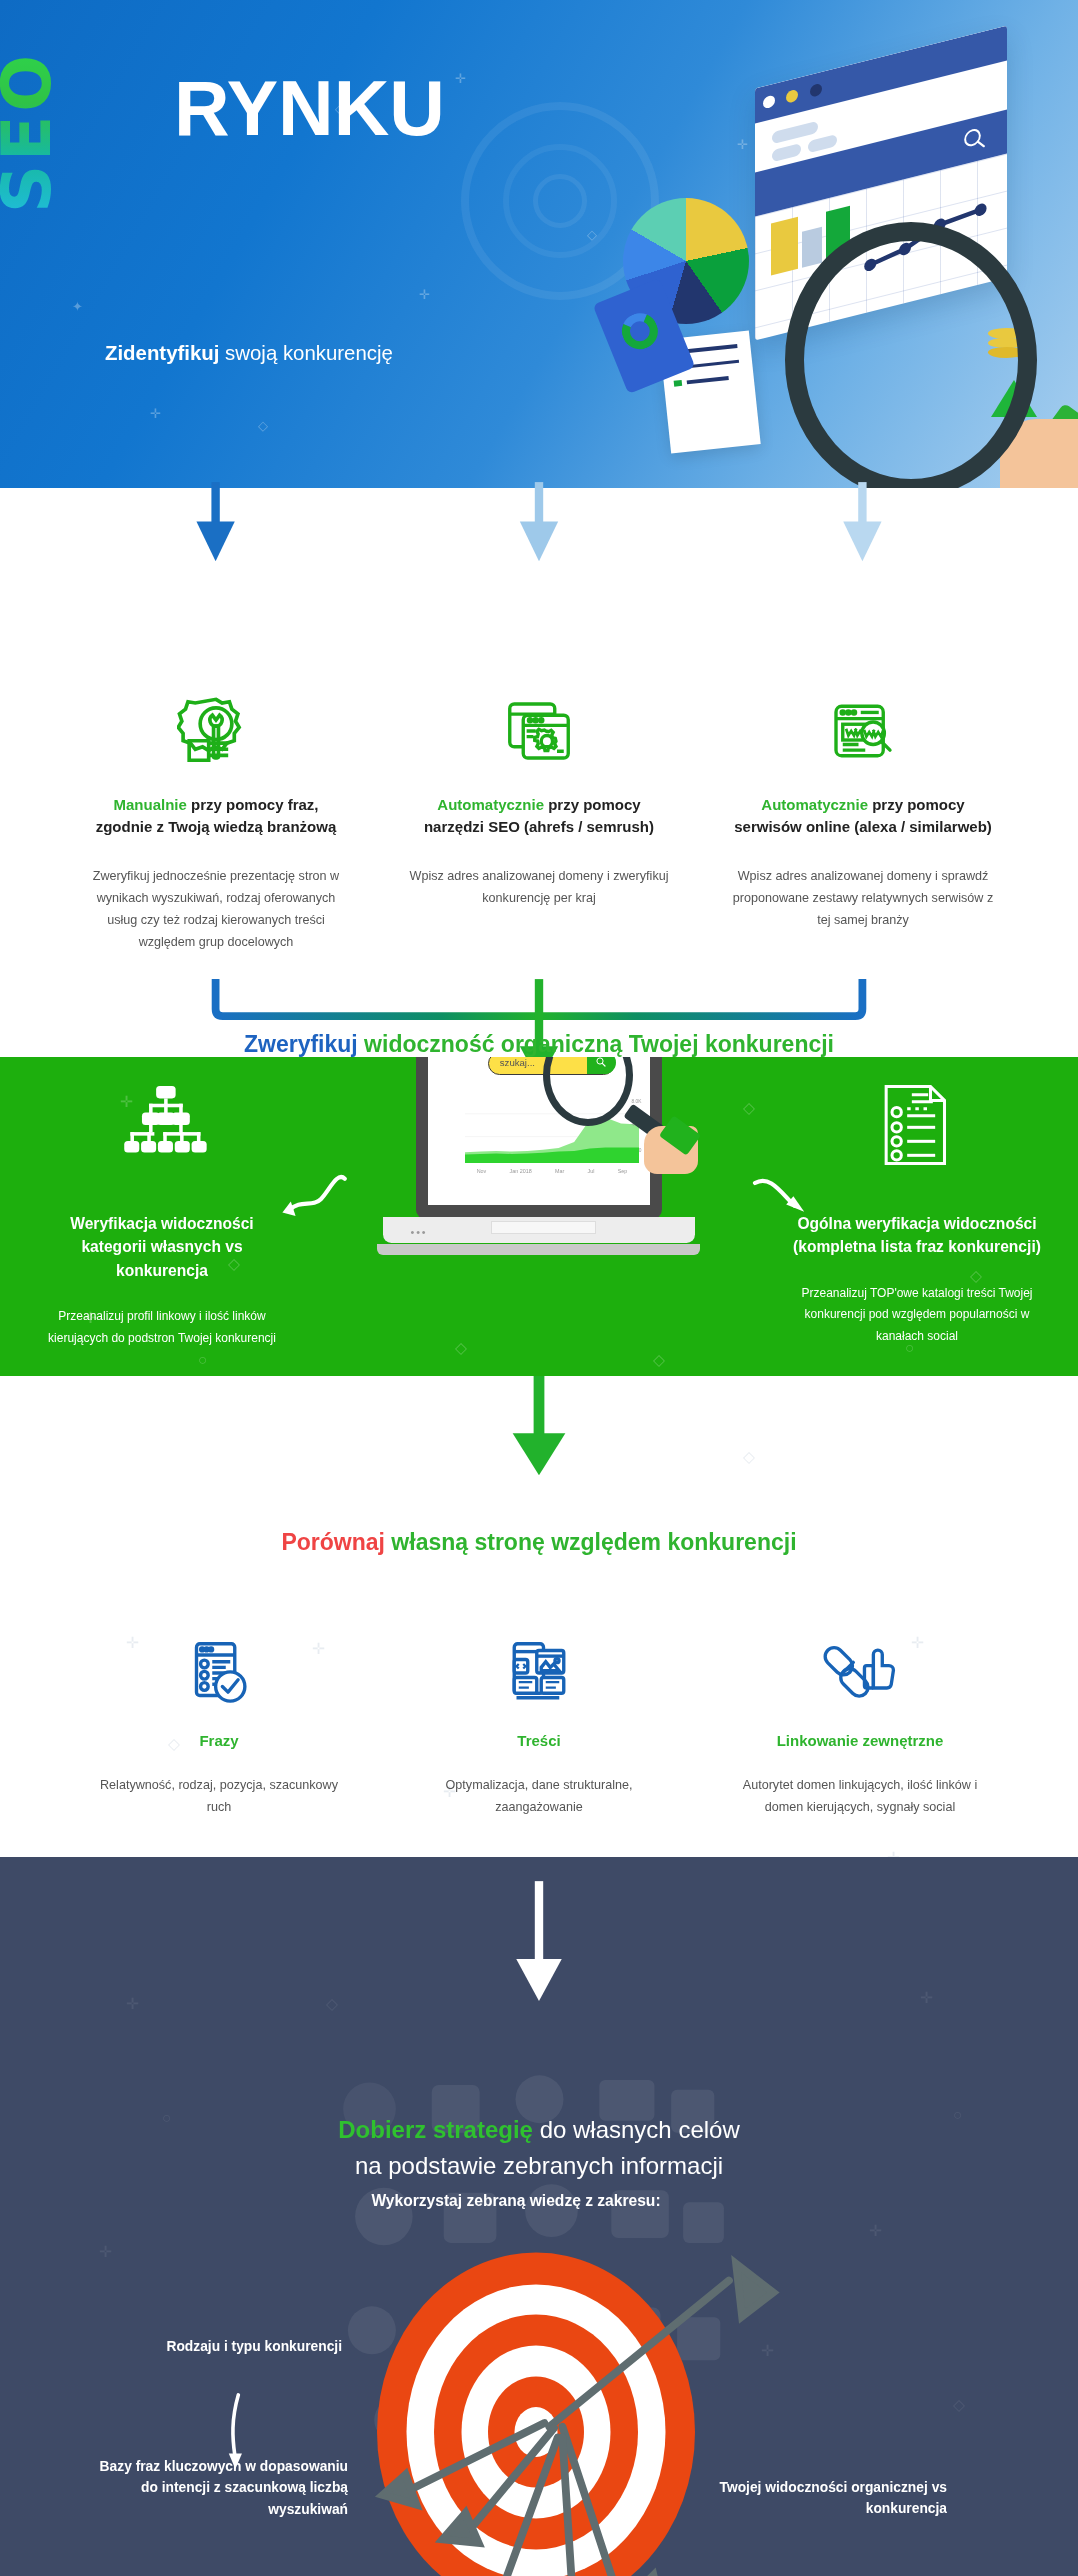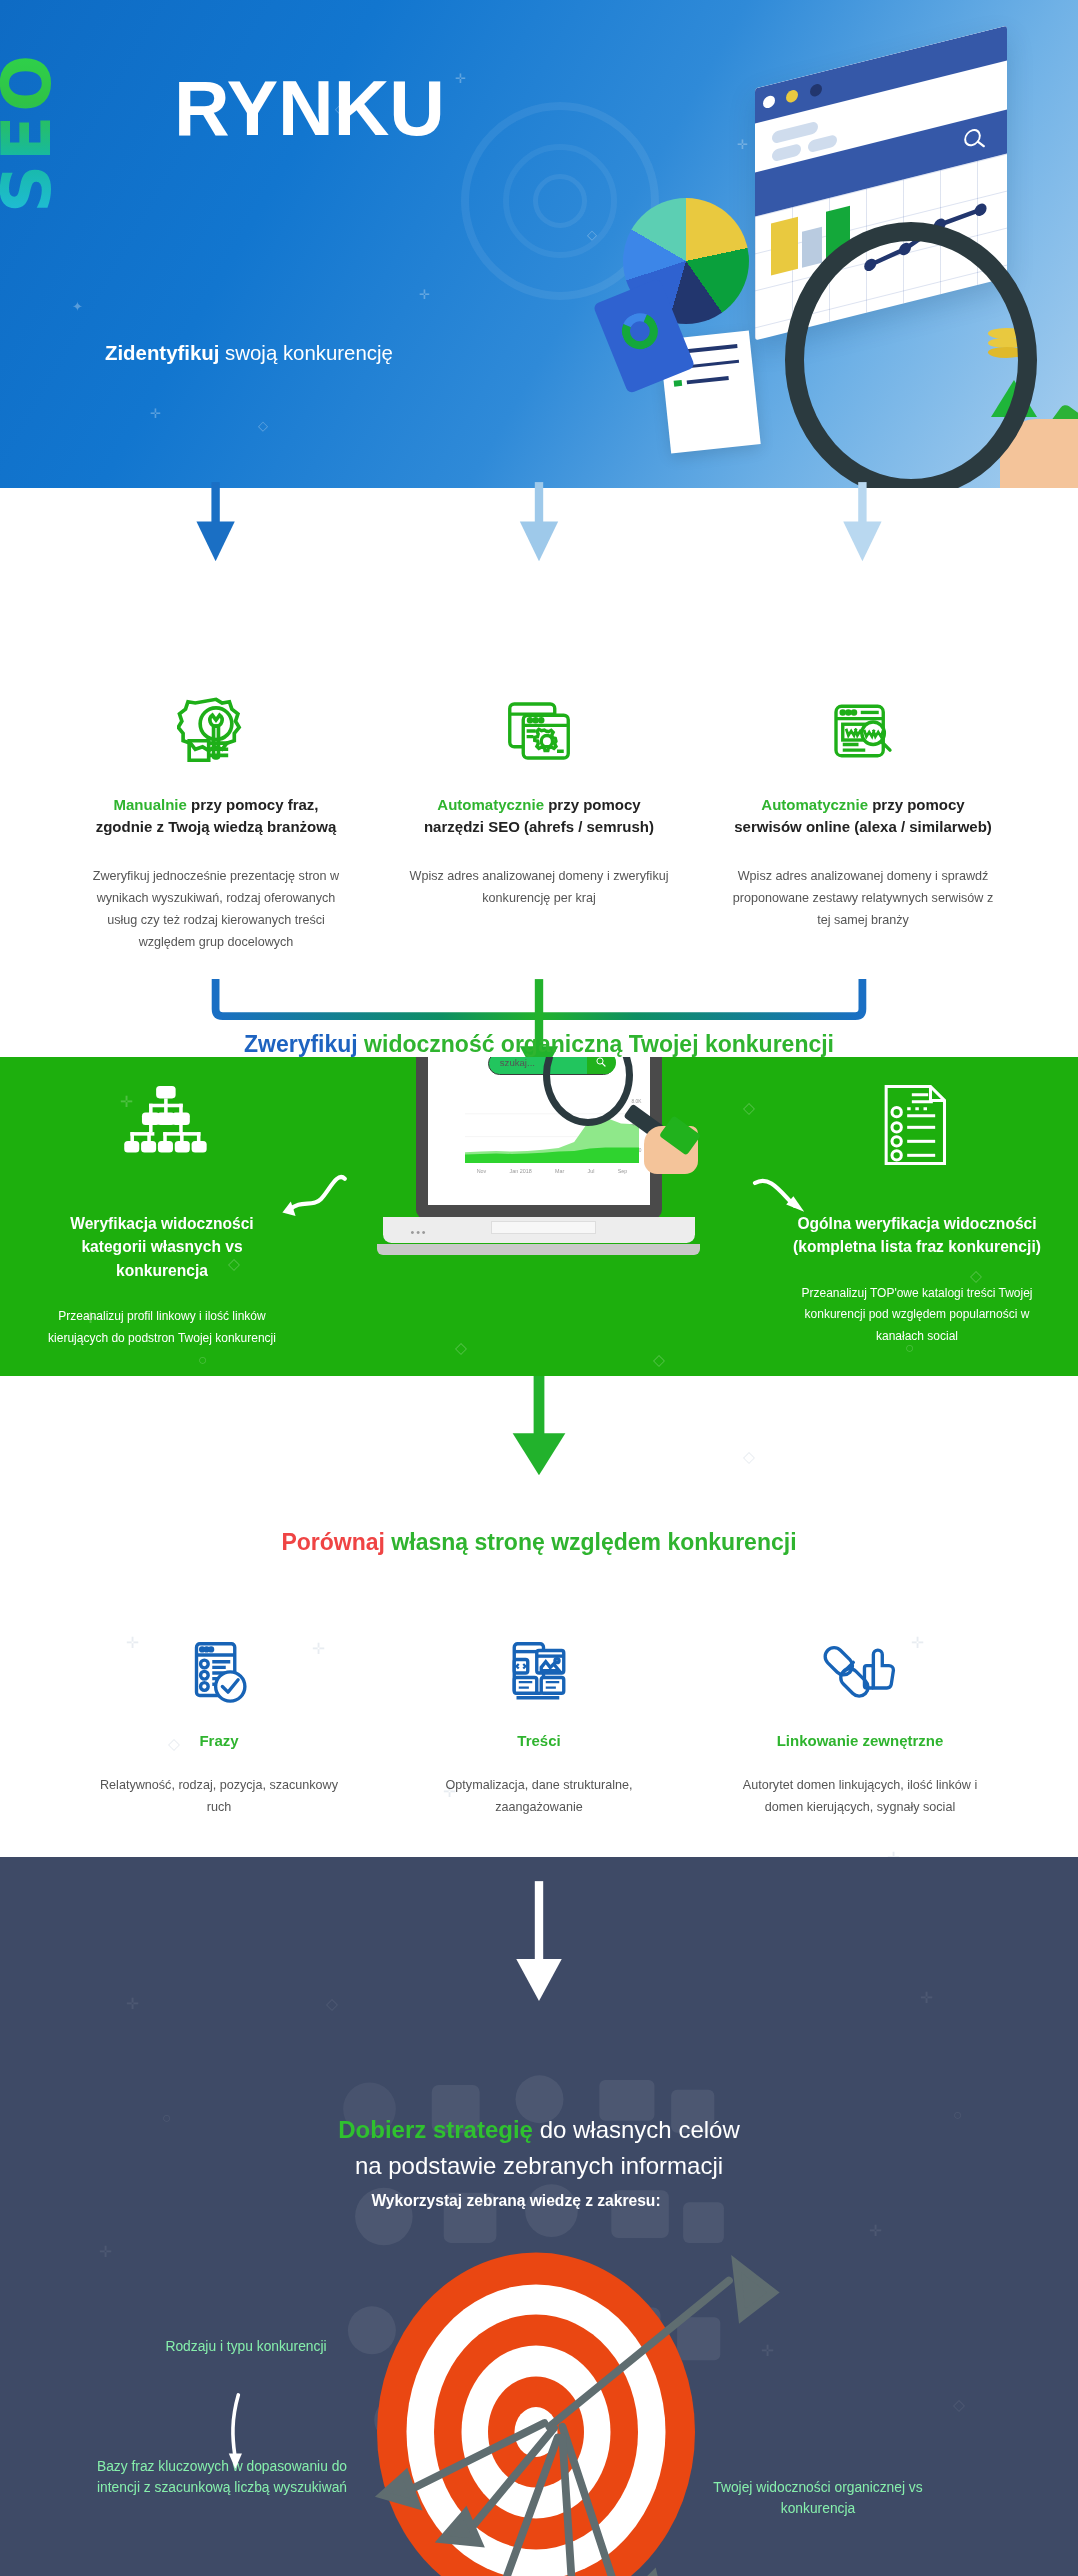--- a/index.html
+++ b/index.html
@@ -109,21 +109,21 @@
   .gside p { font-size: 12px; line-height: 1.8; margin-top: 24px; font-weight: 400; }
 
   .laptop { position: absolute; left: 383px; top: -90px; width: 312px; height: 318px; }
   .lid { position: absolute; left: 33px; top: 0; width: 246px; height: 252px; background:#4a4a4a; border-radius: 9.6px; }
   .screen { position: absolute; left: 12px; top: 21.6px; width: 222px; height: 216px; background:#fff; }
   .base { position: absolute; left: 0; top: 250px; width: 312px; height: 26px; background:#ededed; border-radius: 0 0 8.4px 8.4px; }
   .base2 { position: absolute; left: -6px; top: 277px; width: 323px; height: 10.8px; background:#c9c9c9; border-radius: 0 0 6px 6px; }
   .trackpad { position: absolute; left: 108px; top: 254px; width: 105px; height: 13px; background:#f7f7f7; border:0.6px solid #ddd; }
   .basedots { position: absolute; left: 27.6px; top: 259px; color:#9a9a9a; font-size: 10.8px; letter-spacing: 1.8px; }
   .searchbar { position: absolute; left: 60px; top: 63px; width: 127px; height: 23px;
-      border: 1.8px solid #3b3b3b; border-radius: 12px; background:#22c55e; }
+      border: 1.8px solid #3b3b3b; border-radius: 12px; background:#fde047; }
   .searchbar .ph { position:absolute; left: 10.8px; top: 4.8px; font-size: 9.6px; color:#555; }
   .searchbtn { position: absolute; right: -1.8px; top: -1.8px; width: 29px; height: 23px; background:#21b21d;
       border-radius: 0 12px 12px 0; display:flex; align-items:center; justify-content:center; }
   .chartbox { position: absolute; left: 37px; top: 107px; width: 174px; height: 78px; }
   .chart-area { position: absolute; left: 0; bottom: 10.8px; width: 174px; height: 54px; }
   .chart-ticks { position: absolute; left: 0; bottom: 0; width: 174px; display:flex; justify-content: space-around;
       font-size: 5.4px; color:#9a9a9a; }
   .chart-ylabs { position:absolute; right:-2.4px; top: 3.6px; font-size: 4.8px; color:#9a9a9a; text-align:right; }
   .mag2 { position: absolute; left: 115px; top: 35px; width: 90px; height: 102px;
       border: 7.8px solid #2b3a3f; border-radius: 50%; }
@@ -148,21 +148,21 @@
   
   .dark { position:absolute; left:0; top: 1857px; width:1078px; height: 719px; background:#3E4A66; overflow:hidden; }
   .dark .sp { position:absolute; color: rgba(255,255,255,.08); font-size: 15.6px; }
   .dark-head { position:absolute; left:0; top: 255px; width:1078px; text-align:center; color:#fff;
      font-size: 24px; line-height: 1.5; font-weight: 400; }
   .dark-head b { color:#2FC12F; font-weight:700; }
   .dark-sub { position:absolute; left:0; top: 335px; width:1032px; text-align:center; color:#fff;
      font-size: 15.6px; font-weight:700; }
   .target { position: absolute; left: 377px; top: 395px; width: 318px; height: 359px; }
   .ring { position:absolute; border-radius: 50%; left:50%; top:50%; transform: translate(-50%,-50%); }
-  .dlabel { position:absolute; color:#86efac; font-size: 13.8px; line-height: 1.55; font-weight: 400; text-align:center; }
+  .dlabel { position:absolute; color:#ffffff; font-size: 13.8px; line-height: 1.55; font-weight: 700; text-align:right; }
 
   svg { display:block; }
 </style>
 </head>
 <body>
 
 <div class="header">
   <div class="hdr-sparkles">
     <span class="spark" style="left:72px;top:300px;">✦</span>
     <span class="spark" style="left:335px;top:102px;">◇</span>

